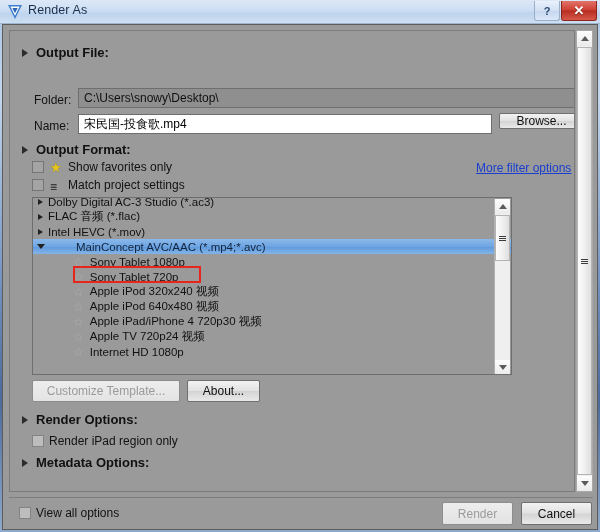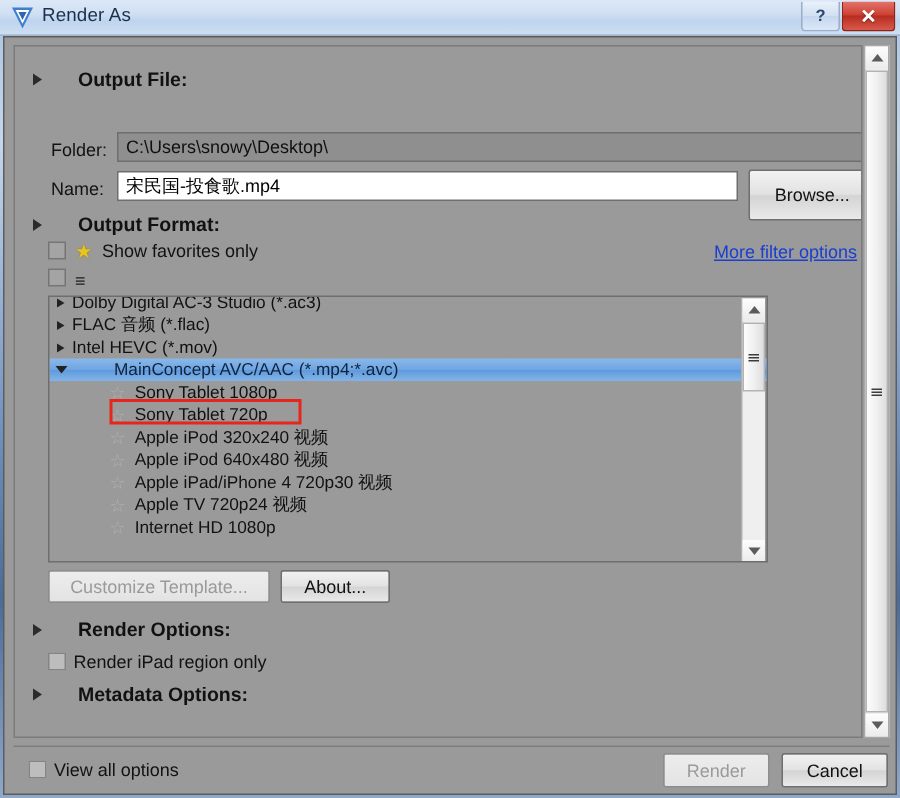--- a/index.html
+++ b/index.html
@@ -116,21 +116,20 @@
   }
   .grip { display: flex; flex-direction: column; gap: 1px; }
   .grip i { display: block; width: 7px; height: 1px; background: #3c3c3c; }
 
   
   .section-hdr {
     position: absolute;
     display: flex; align-items: center;
     font-size: 13px; font-weight: bold; color: #111;
     white-space: nowrap;
-    gap: 16px;
   }
   .expander {
     width: 0; height: 0;
     border-top: 4px solid transparent;
     border-bottom: 4px solid transparent;
     border-left: 6px solid #2b2b2b;
     margin-right: 8px;
   }
 
   .lbl {
@@ -348,35 +347,36 @@
         <span>C:\Users\snowy\Desktop\</span>
         <span class="combo-arrow">
           
         </span>
       </div>
 
       <div class="lbl" style="left:24px; top:88px;">Name:</div>
       <div class="textbox" style="left:68px; top:83px; width:414px;">
         <span>宋民国-投食歌.mp4</span>
       </div>
-      <div class="btn" style="left:489px; top:82px; width:85px; height:34px;">
+      <div class="btn" style="left:489px; top:82px; width:85px; height:16px;">
         <span>Browse...</span>
       </div>
 
       <div class="section-hdr" style="left:12px; top:111px;">
         <span class="expander"></span>
         <span>Output Format:</span>
       </div>
 
       <span class="cb" style="left:22px; top:130px;"></span>
       <span class="star" style="left:40px; top:130px;">★</span>
       <div class="lbl" style="left:58px; top:129px;">Show favorites only</div>
 
       <span class="cb" style="left:22px; top:148px;"></span>
       <span class="eqicon" style="left:40px; top:150px;">≡</span>
+      <div class="lbl" style="left:58px; top:147px;">Match project settings</div>
 
       <div class="link" style="left:466px; top:130px;">More filter options</div>
 
       <div class="tree-wrap">
         <div class="tree-list" id="tree-list">
             <div class="row">
               <span class="node-tri"></span>
               <span class="rtext">Dolby Digital AC-3 Studio (*.ac3)</span>
             </div>
             <div class="row">

